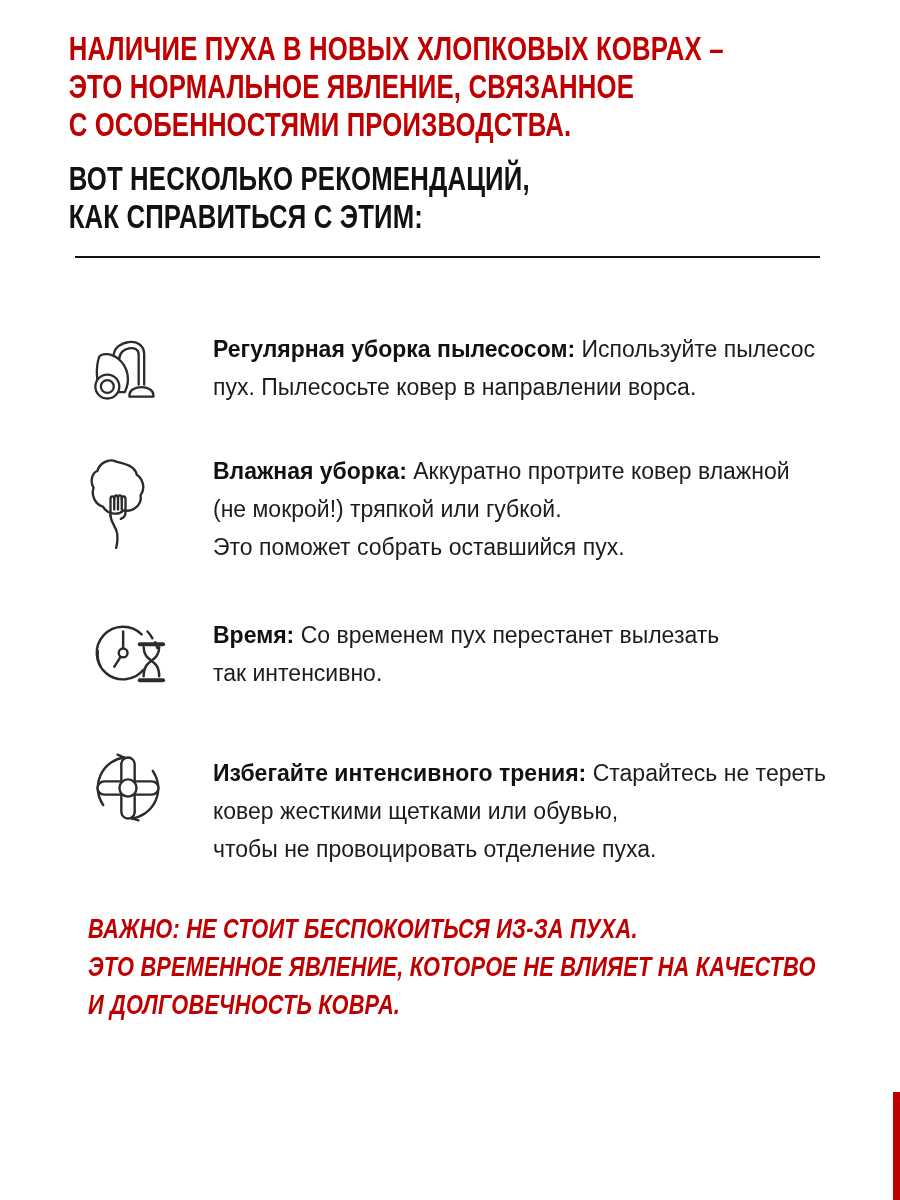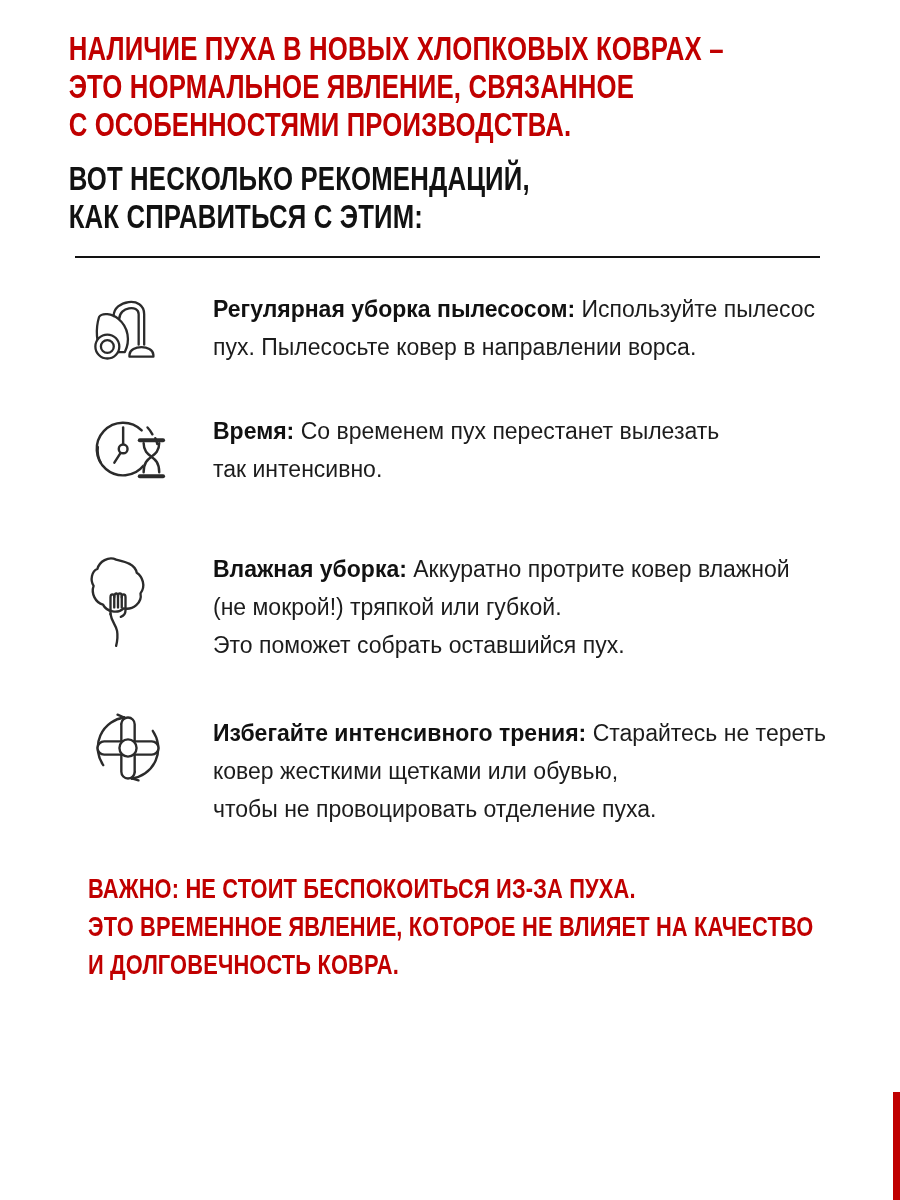--- a/index.html
+++ b/index.html
@@ -8,37 +8,37 @@
     font-family:"Liberation Sans", sans-serif;color:#1a1a1a;
     -webkit-font-smoothing:antialiased;
   }
   .condensed{transform:scaleX(0.78);transform-origin:0 0;white-space:nowrap;}
   header{padding-top:30px;}
   .headline{padding-left:88px;margin:0;font-size:33px;font-weight:bold;line-height:38px;
     color:var(--accent,#C00000);letter-spacing:0.2px;}
   .subheadline{padding-left:88px;margin:16px 0 0 0;font-size:33px;font-weight:bold;
     line-height:38px;color:#121212;letter-spacing:0.2px;}
   .divider{height:0;border:0;border-top:2.5px solid #121212;width:745px;margin:20px 0 0 75px;}
-  main{margin-top:32px;}
+  main{margin-top:72px;}
   .rec-item{display:flex;align-items:flex-start;}
   .rec-item.g1{margin-bottom:42px;}
   .rec-item.g2{margin-bottom:50px;}
   .rec-item.g3{margin-bottom:60px;}
   .icon-col{width:213px;padding-left:88px;box-sizing:border-box;flex:none;}
   .icon{display:inline-block;}
   .icon svg{display:block;stroke:#2b2b2b;fill:none;stroke-width:2.5;
     stroke-linecap:round;stroke-linejoin:round;}
   .ic-vacuum{margin-top:2px;}
   .ic-hand{margin-top:4px;}
   .ic-clock{margin-top:-4px;}
   .ic-fan{margin-top:-8px;}
   .text-col{flex:1;padding-right:40px;}
   .line{font-size:23px;line-height:38px;color:#1c1c1c;}
   .b{font-weight:bold;color:#111;}
-  footer{margin-top:42px;padding-left:88px;}
+  footer{margin-top:42px;padding-left:88px;font-style:italic;}
   .footer-note{font-size:28px;font-weight:bold;line-height:38px;color:var(--accent,#C00000);
     letter-spacing:0.2px;}
   .edge-bar{position:absolute;right:0;bottom:0;width:7px;height:108px;
     background:var(--accent,#C00000);}
 </style>
 </head>
 <body>
 
 <header>
   <h1 class="headline condensed">
@@ -67,20 +67,40 @@
           <circle cx="21" cy="59" r="7"></circle>
         </svg>
       </span>
     </div>
     <div class="text-col">
       <div class="line"><span class="b">Регулярная уборка пылесосом:</span> <span>Используйте пылесос</span></div>
       <div class="line">пух. Пылесосьте ковер в направлении ворса.</div>
     </div>
   </div>
 
+  <div class="rec-item g2">
+    <div class="icon-col">
+      <span class="icon ic-hand">
+        <svg width="60" height="105" viewBox="0 0 64 112">
+          <path d="M30 6 C22 2 12 8 10 16 C4 18 2 28 6 34 C3 42 8 52 16 54 C20 62 32 64 38 58 C48 60 58 52 56 42 C62 34 58 24 52 20 C50 10 38 8 30 6 Z"></path>
+          <path d="M24 64 L24 46 C24 42 28 42 28 46 L28 57"></path>
+          <path d="M28 46 C28 41 32 41 32 45 L32 57"></path>
+          <path d="M32 45 C32 41 36 41 36 45 L36 57"></path>
+          <path d="M36 46 C36 42 40 42 40 46 L40 60 C40 64 38 66 35 67"></path>
+          <path d="M24 64 C25 72 30 76 31 82 C32 88 31 94 30 98"></path>
+        </svg>
+      </span>
+    </div>
+    <div class="text-col">
+      <div class="line"><span class="b">Влажная уборка:</span> <span>Аккуратно протрите ковер влажной</span></div>
+      <div class="line">(не мокрой!) тряпкой или губкой.</div>
+      <div class="line">Это поможет собрать оставшийся пух.</div>
+    </div>
+  </div>
+
   <div class="rec-item g3">
     <div class="icon-col">
       <span class="icon ic-clock">
         <svg width="82" height="78" viewBox="0 0 84 80">
           <path d="M55 23 A27 27 0 1 0 57 59"></path>
           <path d="M13 56 A27 27 0 0 1 10 40"></path>
           <path d="M61 20 A30 30 0 0 1 66 27"></path>
           <path d="M69 31 A30 30 0 0 1 71 37"></path>
           <line x1="36" y1="42" x2="36" y2="20"></line>
           <line x1="36" y1="42" x2="27" y2="56"></line>
@@ -88,40 +108,20 @@
           <path d="M53 33 H77" stroke-width="4"></path>
           <path d="M53 70 H77" stroke-width="4"></path>
           <path d="M57 36 C57 44 61 47 65 50 C61 53 57 56 57 66" fill="#fff"></path>
           <path d="M73 36 C73 44 69 47 65 50 C69 53 73 56 73 66"></path>
         </svg>
       </span>
     </div>
     <div class="text-col">
       <div class="line"><span class="b">Время:</span> <span>Со временем пух перестанет вылезать</span></div>
       <div class="line">так интенсивно.</div>
-    </div>
-  </div>
-
-  <div class="rec-item g2">
-    <div class="icon-col">
-      <span class="icon ic-hand">
-        <svg width="60" height="105" viewBox="0 0 64 112">
-          <path d="M30 6 C22 2 12 8 10 16 C4 18 2 28 6 34 C3 42 8 52 16 54 C20 62 32 64 38 58 C48 60 58 52 56 42 C62 34 58 24 52 20 C50 10 38 8 30 6 Z"></path>
-          <path d="M24 64 L24 46 C24 42 28 42 28 46 L28 57"></path>
-          <path d="M28 46 C28 41 32 41 32 45 L32 57"></path>
-          <path d="M32 45 C32 41 36 41 36 45 L36 57"></path>
-          <path d="M36 46 C36 42 40 42 40 46 L40 60 C40 64 38 66 35 67"></path>
-          <path d="M24 64 C25 72 30 76 31 82 C32 88 31 94 30 98"></path>
-        </svg>
-      </span>
-    </div>
-    <div class="text-col">
-      <div class="line"><span class="b">Влажная уборка:</span> <span>Аккуратно протрите ковер влажной</span></div>
-      <div class="line">(не мокрой!) тряпкой или губкой.</div>
-      <div class="line">Это поможет собрать оставшийся пух.</div>
     </div>
   </div>
 
   <div class="rec-item">
     <div class="icon-col">
       <span class="icon ic-fan">
         <svg width="80" height="84" viewBox="0 0 84 88" stroke-width="3">
           <path d="M16 62 A32 32 0 0 1 38 12"></path>
           <path d="M38 12 L31 9"></path>
           <path d="M38 12 L35 19"></path>

